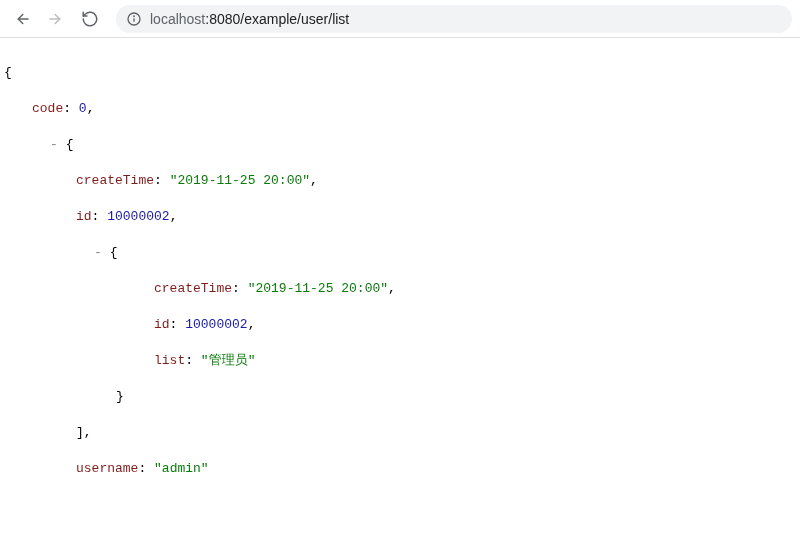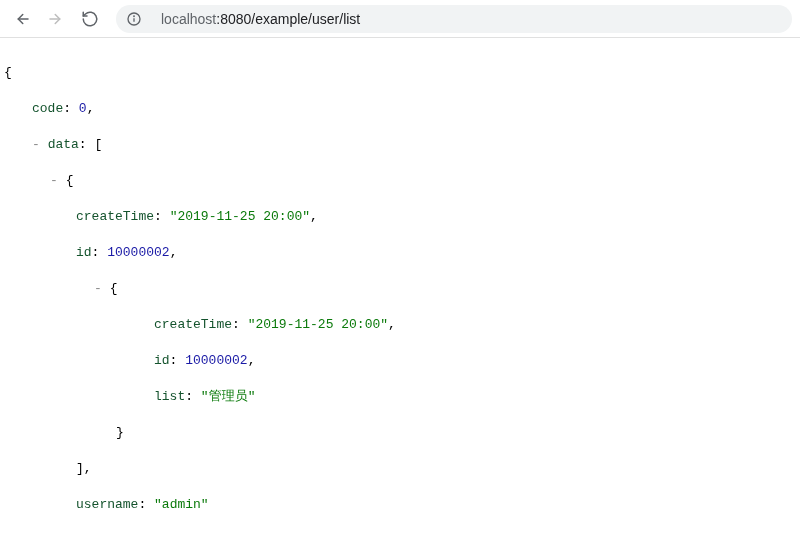--- a/index.html
+++ b/index.html
@@ -35,40 +35,39 @@
       flex: 1;
       height: 28px;
       background: #f1f3f4;
       border-radius: 14px;
       display: flex;
       align-items: center;
       padding: 0 10px;
       margin-left: 6px;
       font-size: 14px;
       color: #202124;
-      gap: 11px;
     }
     .addr-bar .info-icon {
       width: 16px;
       height: 16px;
       margin-right: 8px;
       color: #5f6368;
       flex-shrink: 0;
     }
     .addr-bar .url-host { color: #5f6368; }
     .addr-bar .url-path { color: #202124; }
     .content {
       padding: 8px 4px;
       font-family: "Courier New", Consolas, monospace;
       font-size: 13px;
       line-height: 18px;
       color: #000;
       white-space: pre;
     }
-    .key { color: #14532d; }
+    .key { color: #7f1d1d; }
     .str { color: #0b7a0b; }
     .num { color: #1a1aa6; }
     .tog { color: #888; cursor: pointer; user-select: none; }
     .p { color: #000; }
     .in1 { padding-left: 28px; }
     .in2 { padding-left: 46px; }
     .in3 { padding-left: 72px; }
     .in4 { padding-left: 90px; }
     .in5 { padding-left: 112px; }
     .in6 { padding-left: 150px; }
@@ -101,21 +100,20 @@
         <line x1="12" y1="11" x2="12" y2="16"></line>
         <circle cx="12" cy="8" r="0.5" fill="currentColor"></circle>
       </svg>
     <span><span class="url-host">localhost</span><span class="url-path">:8080</span><span class="url-path">/example/user/list</span></span>
   </div>
 </div>
 
 <div class="content">
 <div><span class="p">{</span></div>
 <div class="in1"><span class="key">code</span><span class="p">: </span><span class="num">0</span><span class="p">,</span></div>
-<div class="in1"><span class="tog">-</span> <span class="key">data</span><span class="p">: </span><span class="p">[</span></div>
 <div class="in2"><span class="tog">-</span> <span class="p">{</span></div>
 <div class="in3"><span class="key">createTime</span><span class="p">: </span><span class="str">"2019-11-25 20:00"</span><span class="p">,</span></div>
 <div class="in3"><span class="key">id</span><span class="p">: </span><span class="num">10000002</span><span class="p">,</span></div>
 <div class="in4"><span class="tog">-</span> <span class="p">{</span></div>
 <div class="in6"><span class="key">createTime</span><span class="p">: </span><span class="str">"2019-11-25 20:00"</span><span class="p">,</span></div>
 <div class="in6"><span class="key">id</span><span class="p">: </span><span class="num">10000002</span><span class="p">,</span></div>
 <div class="in6"><span class="key">list</span><span class="p">: </span><span class="str">"管理员"</span></div>
 <div class="in5"><span class="p">}</span></div>
 <div class="in3"><span class="p">]</span><span class="p">,</span></div>
 <div class="in3"><span class="key">username</span><span class="p">: </span><span class="str">"admin"</span></div>

